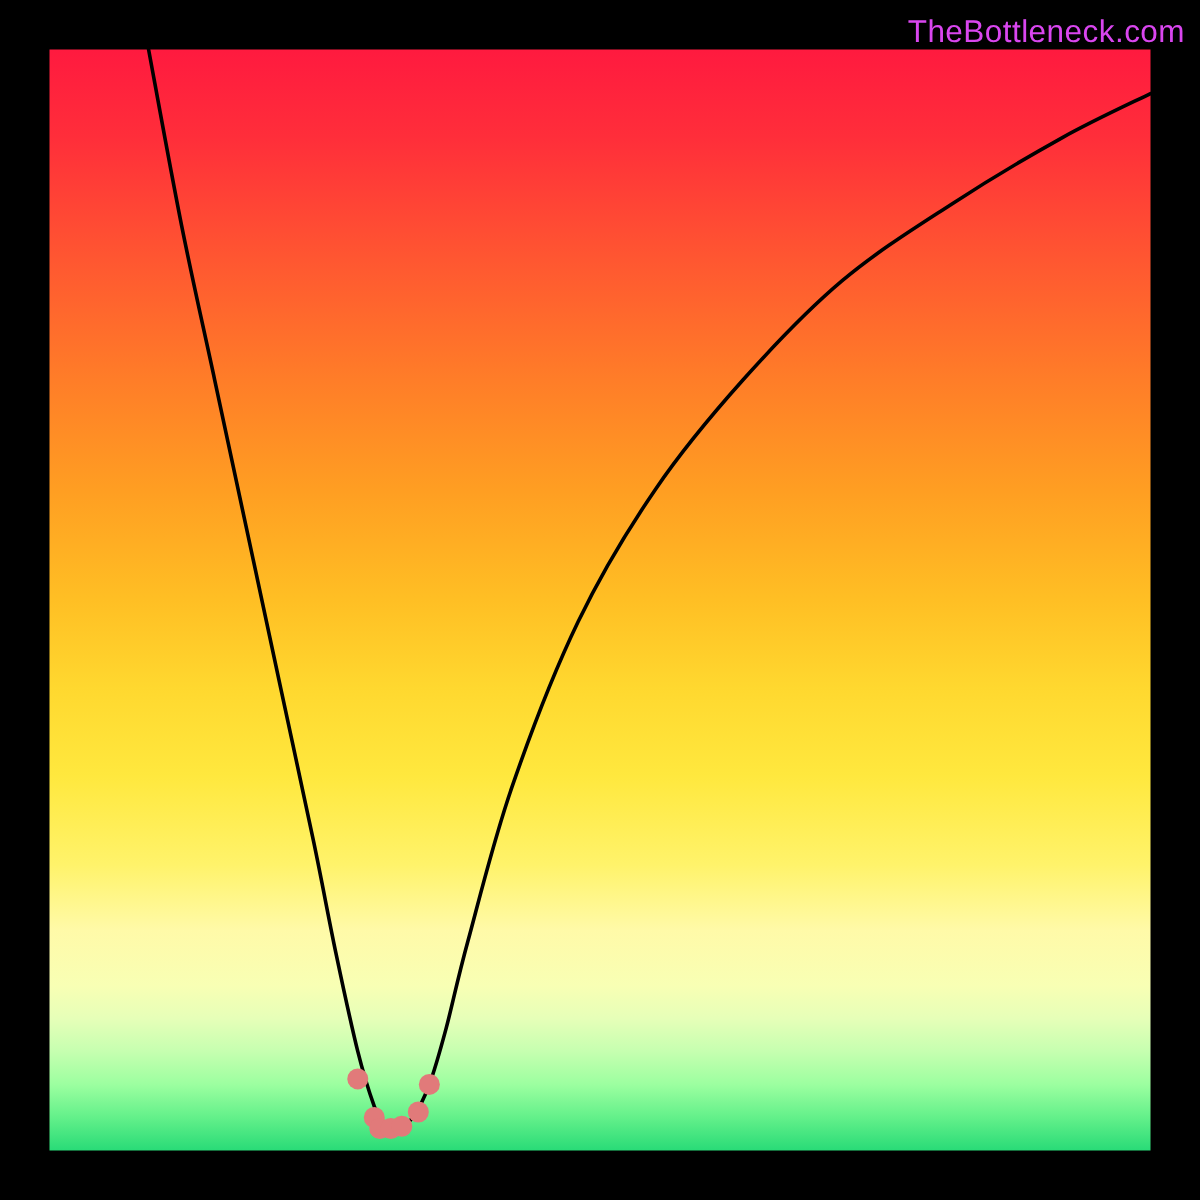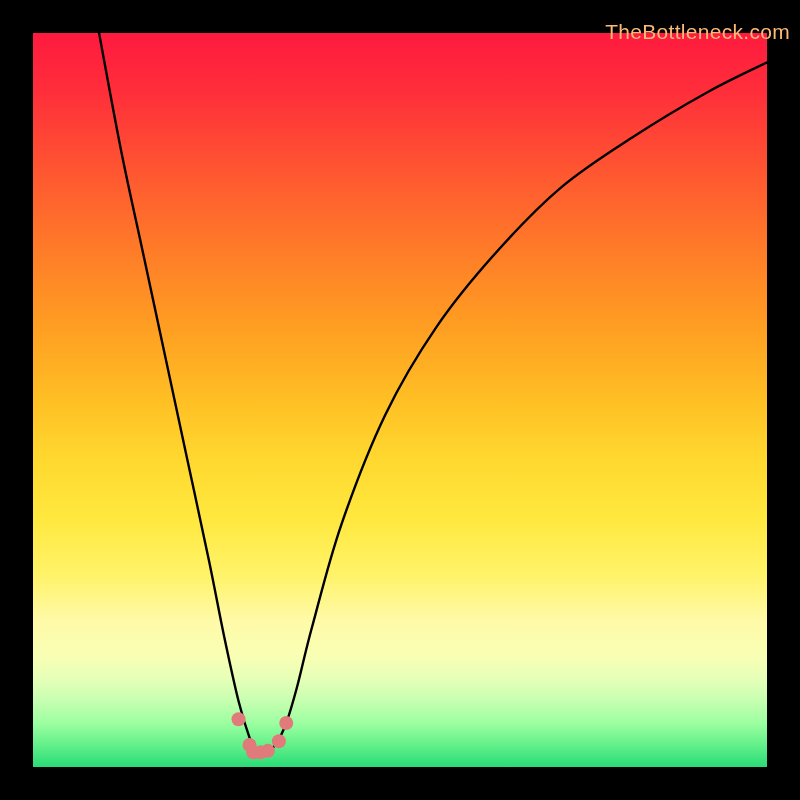--- a/index.html
+++ b/index.html
@@ -40,23 +40,23 @@
       #f8ffb4 85%,
       #e6ffb8 88%,
       #c6ffb0 91%,
       #9cffa0 94%,
       #63f08a 97%,
       #29db77 100%
     );
   }
   .watermark {
     position: absolute;
-    top: 20px;
+    top: 10px;
     right: 10px;
-    color: #fdba74;
+    color: #d946ef;
     font-size: 21px;
     font-weight: 500;
     letter-spacing: 0.3px;
     user-select: none;
   }
   svg.curve {
     position: absolute;
     left: 0;
     top: 0;
     width: 734px;

